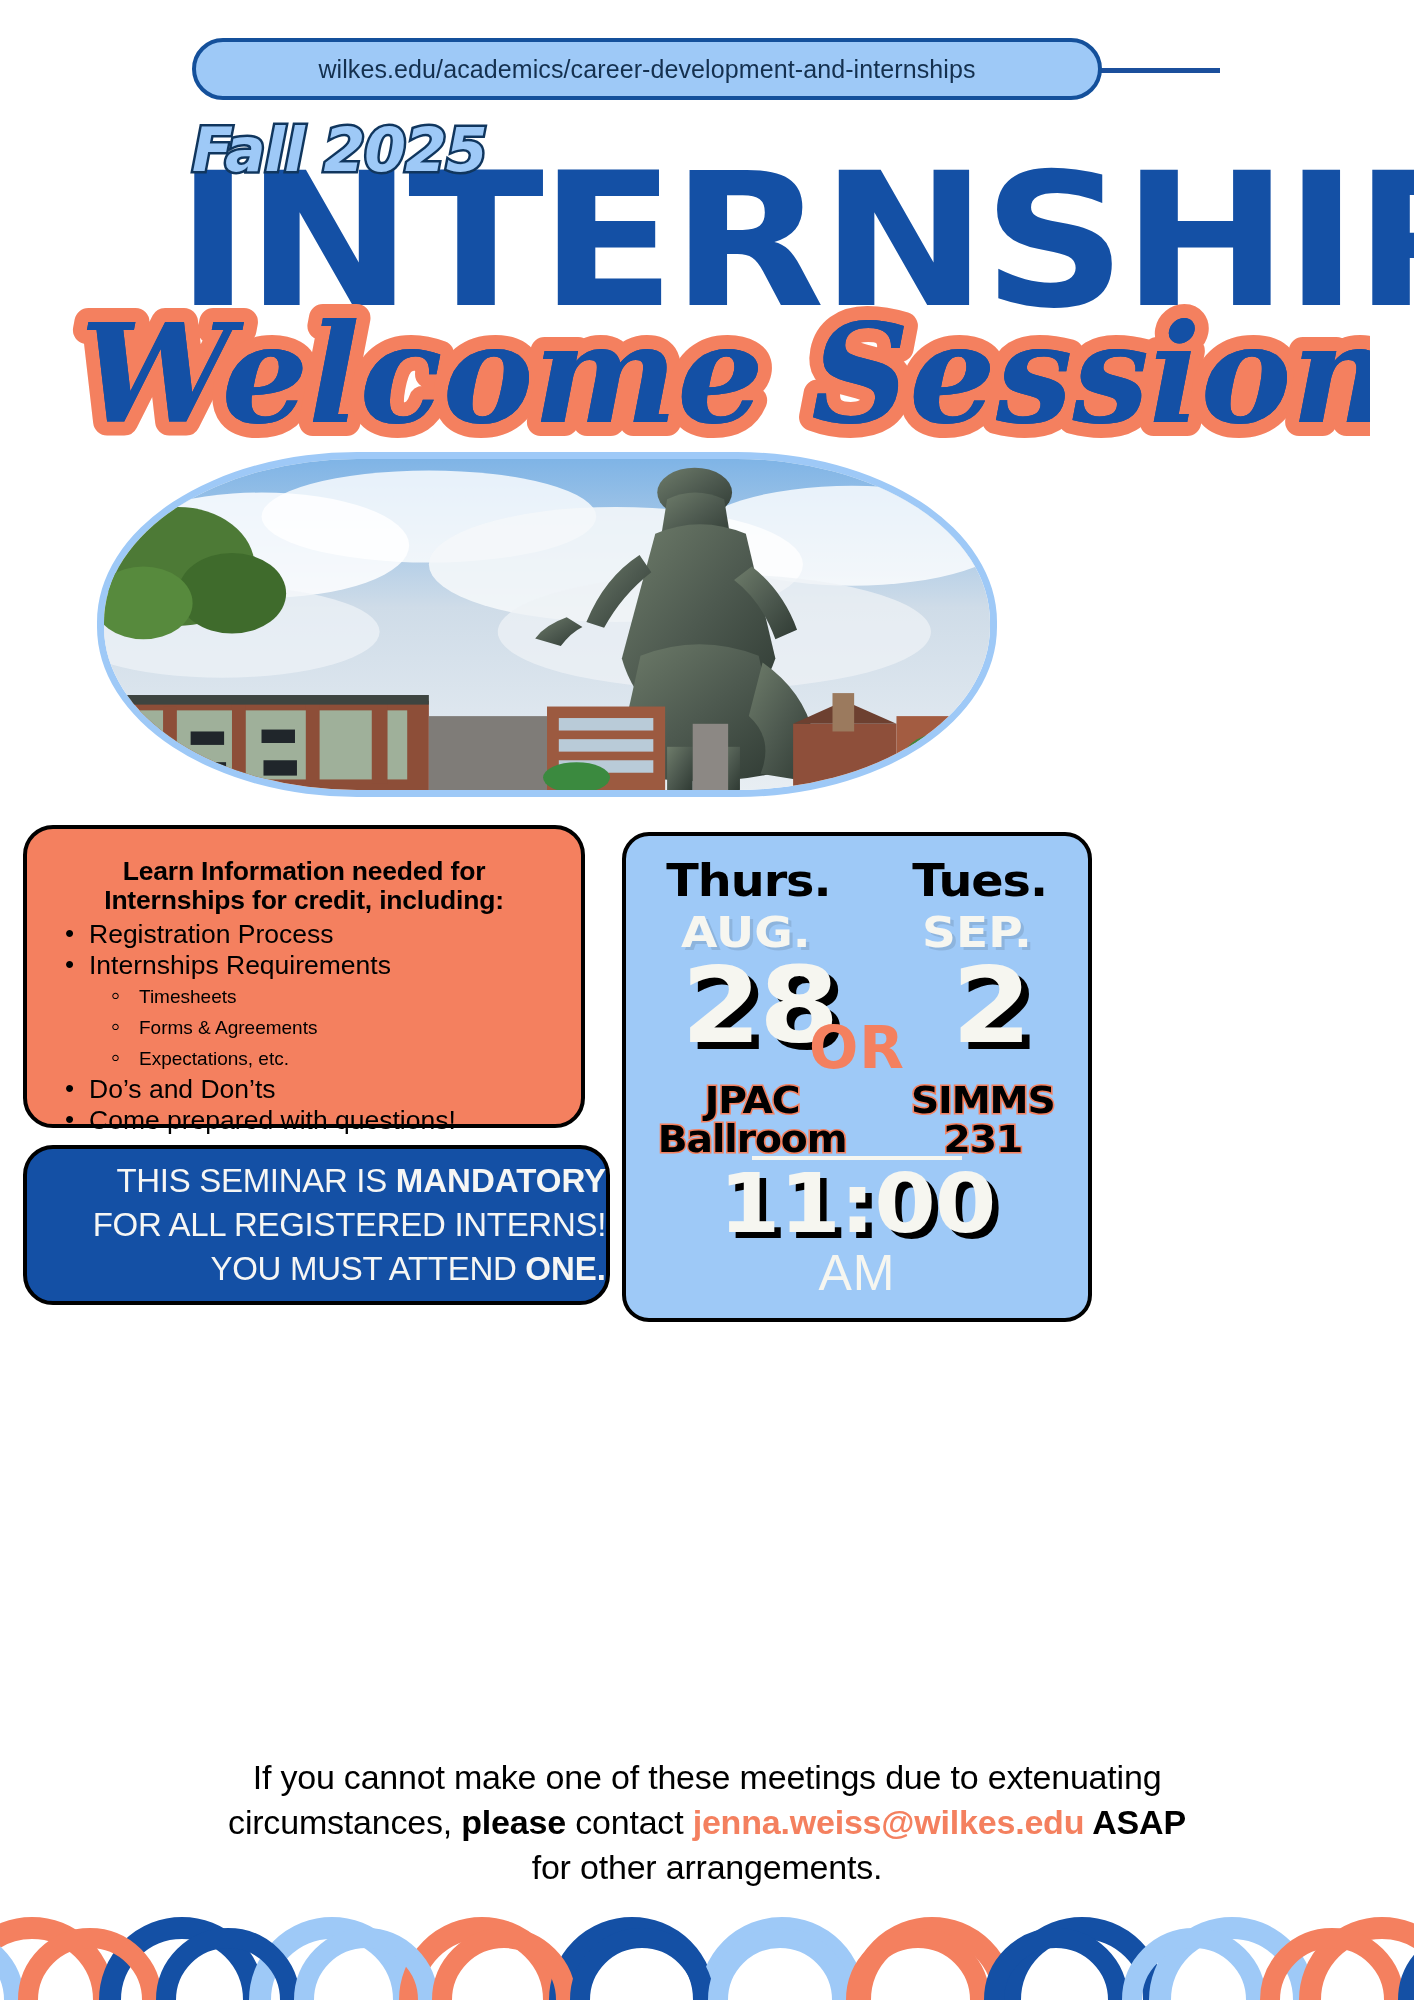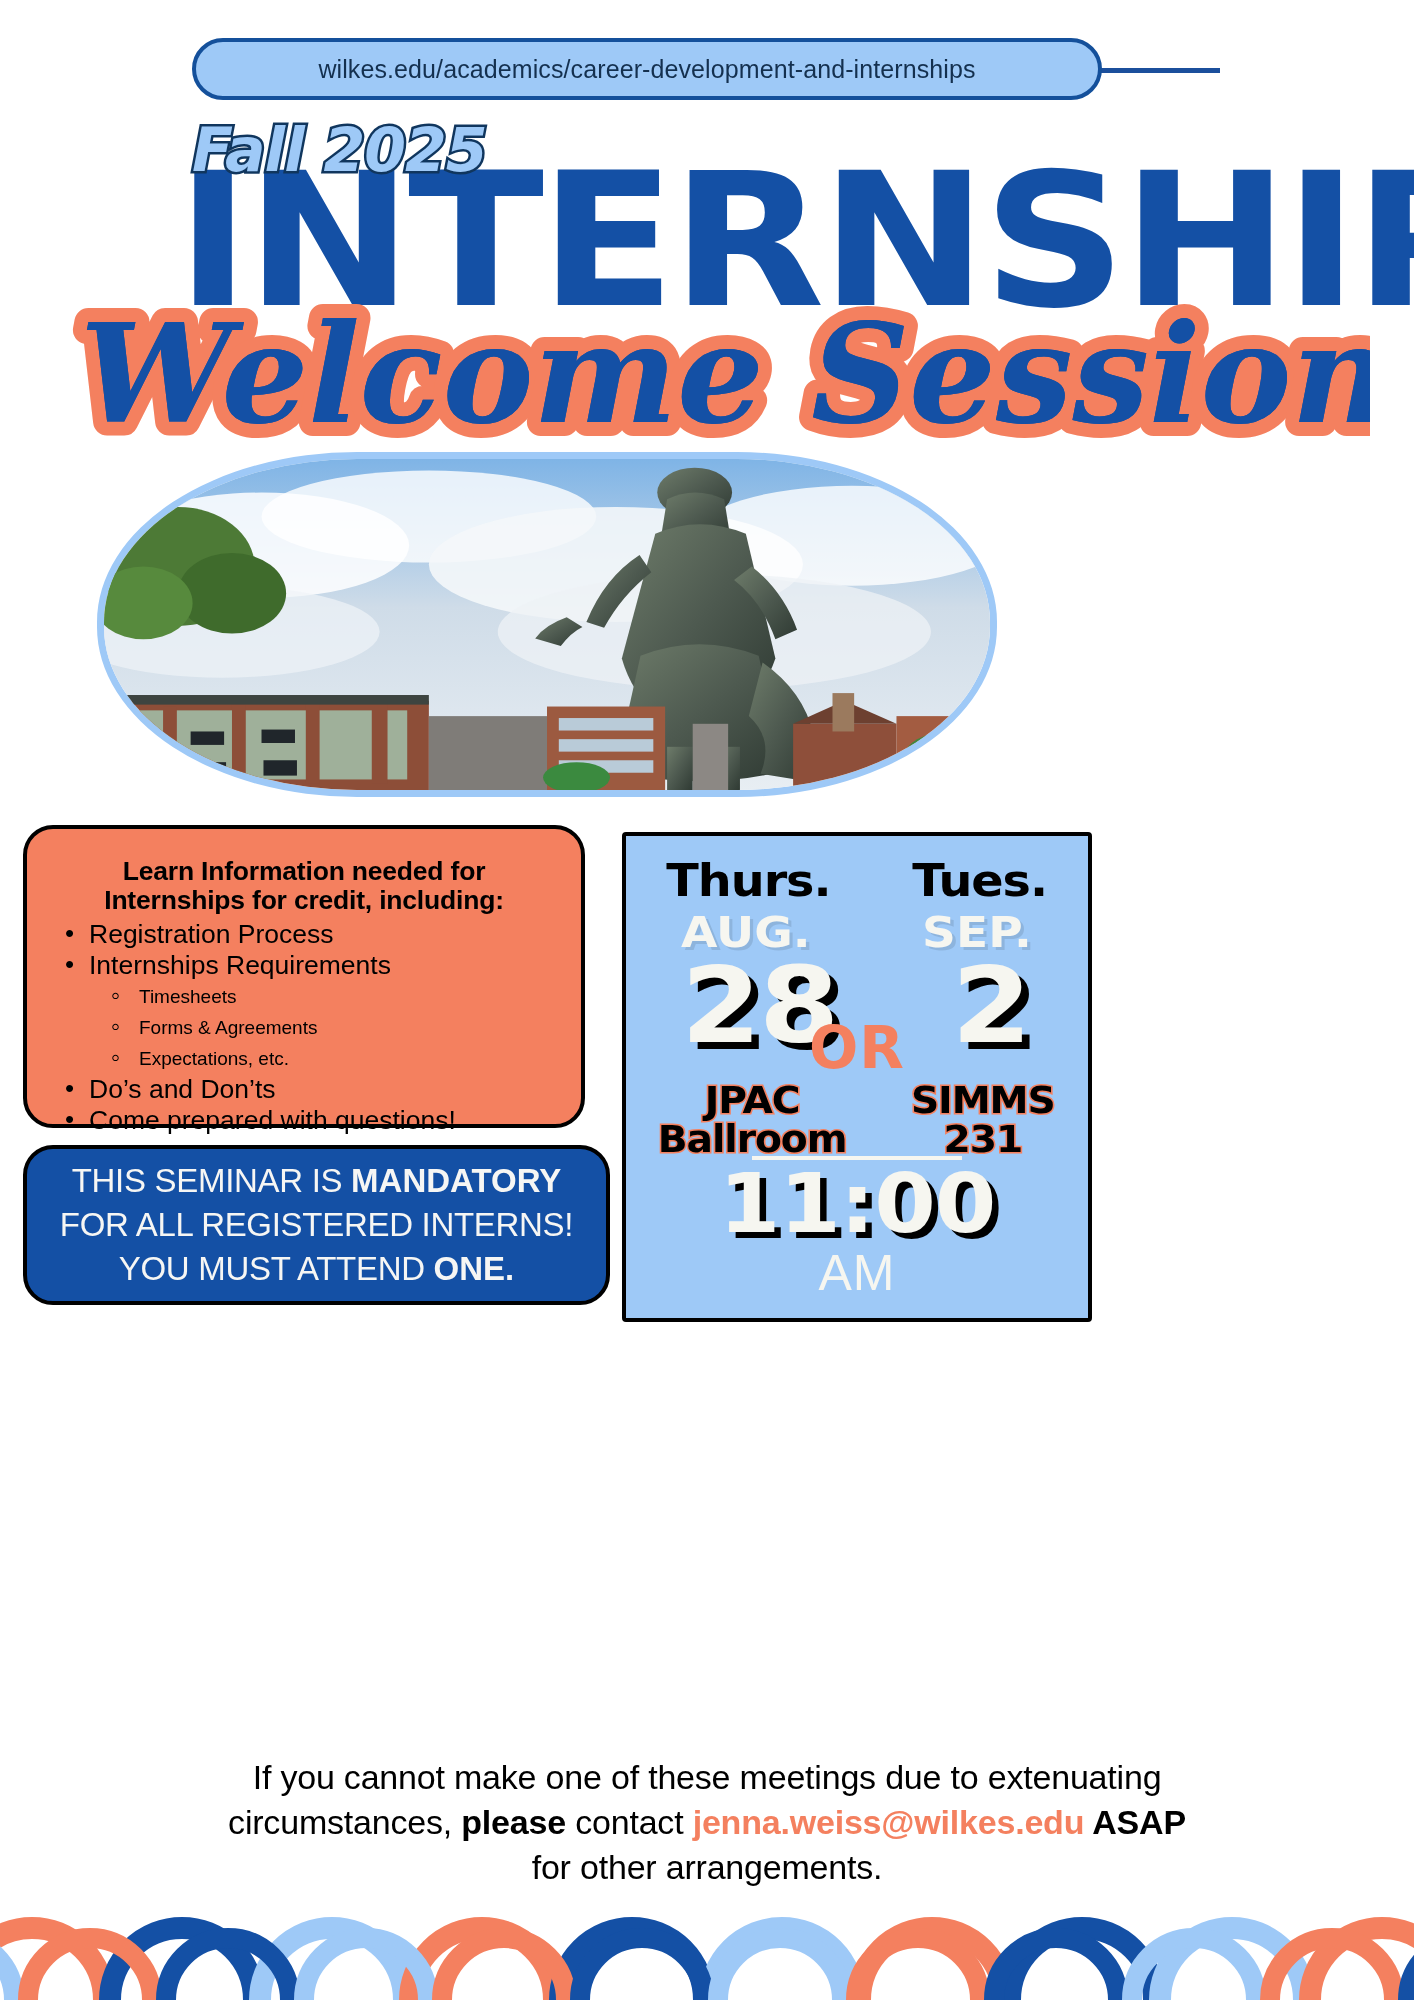--- a/index.html
+++ b/index.html
@@ -134,40 +134,40 @@
 
   
   .navy-box {
     position: absolute;
     left: 23px; top: 1145px;
     width: 587px; height: 160px;
     background: #1450a5;
     border: 4px solid #000;
     border-radius: 30px;
     display: flex; flex-direction: column;
-    align-items: center; justify-content: center;
+    align-items: flex-end; justify-content: center;
     z-index: 3;
   }
   .navy-line {
     color: #f6f6f4;
     font-size: 33px;
     line-height: 44px;
     white-space: nowrap;
     letter-spacing: -0.3px;
   }
   .navy-line b { font-weight: bold; letter-spacing: 0px; }
 
   
   .date-panel {
     position: absolute;
     left: 622px; top: 832px;
     width: 470px; height: 490px;
     background: #9ec9f7;
     border: 4px solid #000;
-    border-radius: 4px;
+    border-radius: 27px;
     z-index: 2;
   }
   .dow-row {
     position: absolute; top: 18px; left: 0; width: 100%;
     display: flex; justify-content: space-around;
   }
   .dow {
     font-family: "DejaVu Sans", sans-serif;
     font-weight: bold;
     font-size: 45px;

